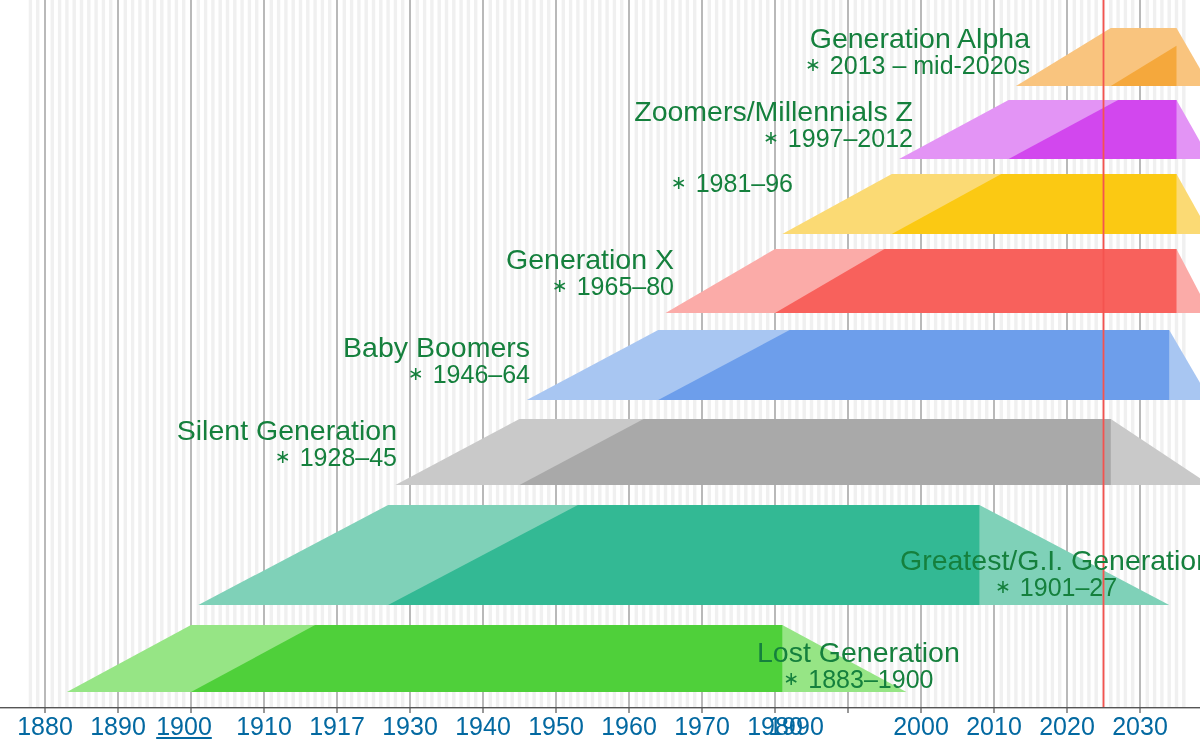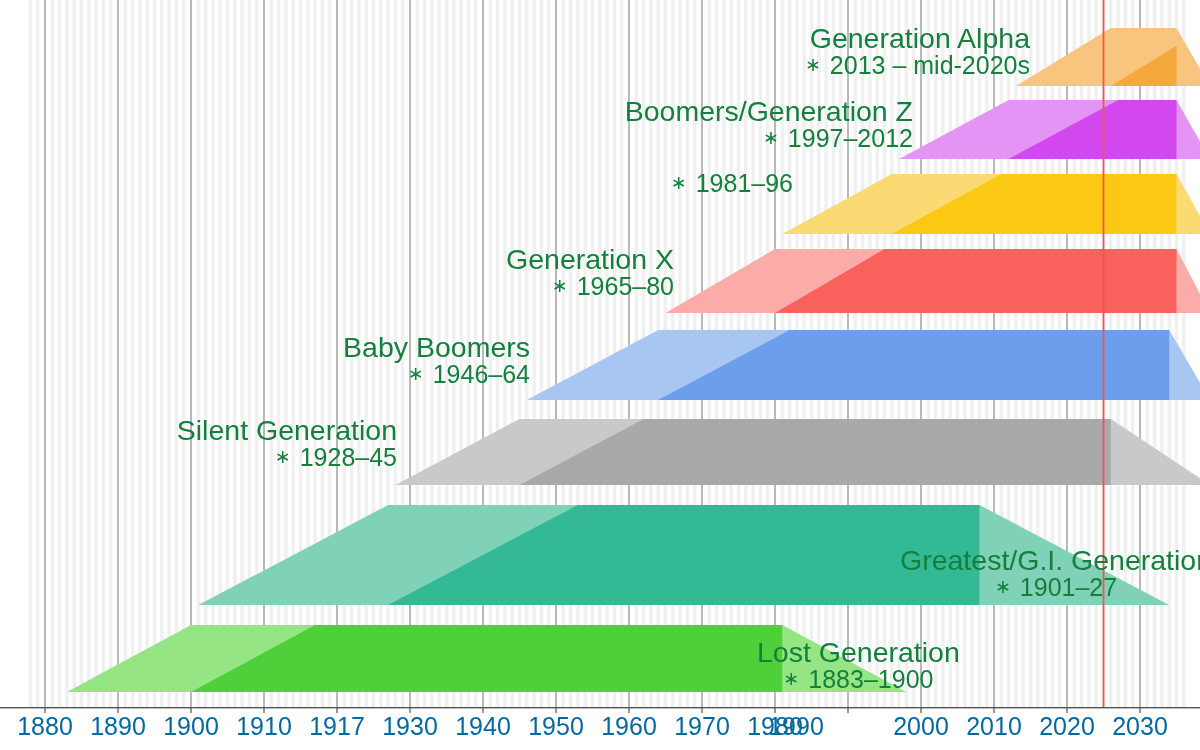--- a/index.html
+++ b/index.html
@@ -259,42 +259,42 @@
         <rect x="847.40" y="707" width="1.2" height="6" fill="#555555"></rect>
         <rect x="920.40" y="707" width="1.2" height="6" fill="#555555"></rect>
         <rect x="993.40" y="707" width="1.2" height="6" fill="#555555"></rect>
         <rect x="1066.40" y="707" width="1.2" height="6" fill="#555555"></rect>
         <rect x="1139.40" y="707" width="1.2" height="6" fill="#555555"></rect>
       </g>
   </svg>
   <div id="tick-labels">
       <div class="axis-label" style="left: 45px; top: 712px;">1880</div>
       <div class="axis-label" style="left: 118px; top: 712px;">1890</div>
-      <div class="axis-label" style="left: 191px; top: 712px;">1900</div>
+      <div class="axis-label" style="left: 184px; top: 712px; text-decoration: underline;">1900</div>
       <div class="axis-label" style="left: 264px; top: 712px;">1910</div>
       <div class="axis-label" style="left: 337px; top: 712px;">1917</div>
       <div class="axis-label" style="left: 410px; top: 712px;">1930</div>
       <div class="axis-label" style="left: 483px; top: 712px;">1940</div>
       <div class="axis-label" style="left: 556px; top: 712px;">1950</div>
       <div class="axis-label" style="left: 629px; top: 712px;">1960</div>
       <div class="axis-label" style="left: 702px; top: 712px;">1970</div>
       <div class="axis-label" style="left: 775px; top: 712px;">1980</div>
       <div class="axis-label" style="left: 796px; top: 712px;">1990</div>
       <div class="axis-label" style="left: 921px; top: 712px;">2000</div>
       <div class="axis-label" style="left: 994px; top: 712px;">2010</div>
       <div class="axis-label" style="left: 1067px; top: 712px;">2020</div>
       <div class="axis-label" style="left: 1140px; top: 712px;">2030</div>
     </div>
   <div id="gen-labels">
       <div class="gen-label align-right" style="top: 24px; right: 170px;">
         <span class="gen-name">Generation Alpha</span>
         <span class="gen-years"><span class="birth-star">∗</span><span> 2013 – mid-2020s</span></span>
       </div>
       <div class="gen-label align-right" style="top: 97px; right: 287px;">
-        <span class="gen-name">Boomers/Generation Z</span>
+        <span class="gen-name">Zoomers/Millennials Z</span>
         <span class="gen-years"><span class="birth-star">∗</span><span> 1997–2012</span></span>
       </div>
       <div class="gen-label align-right" style="top: 171px; right: 407px;">
         <span class="gen-years"><span class="birth-star">∗</span><span> 1981–96</span></span>
       </div>
       <div class="gen-label align-right" style="top: 245px; right: 526px;">
         <span class="gen-name">Generation X</span>
         <span class="gen-years"><span class="birth-star">∗</span><span> 1965–80</span></span>
       </div>
       <div class="gen-label align-right" style="top: 333px; right: 670px;">

